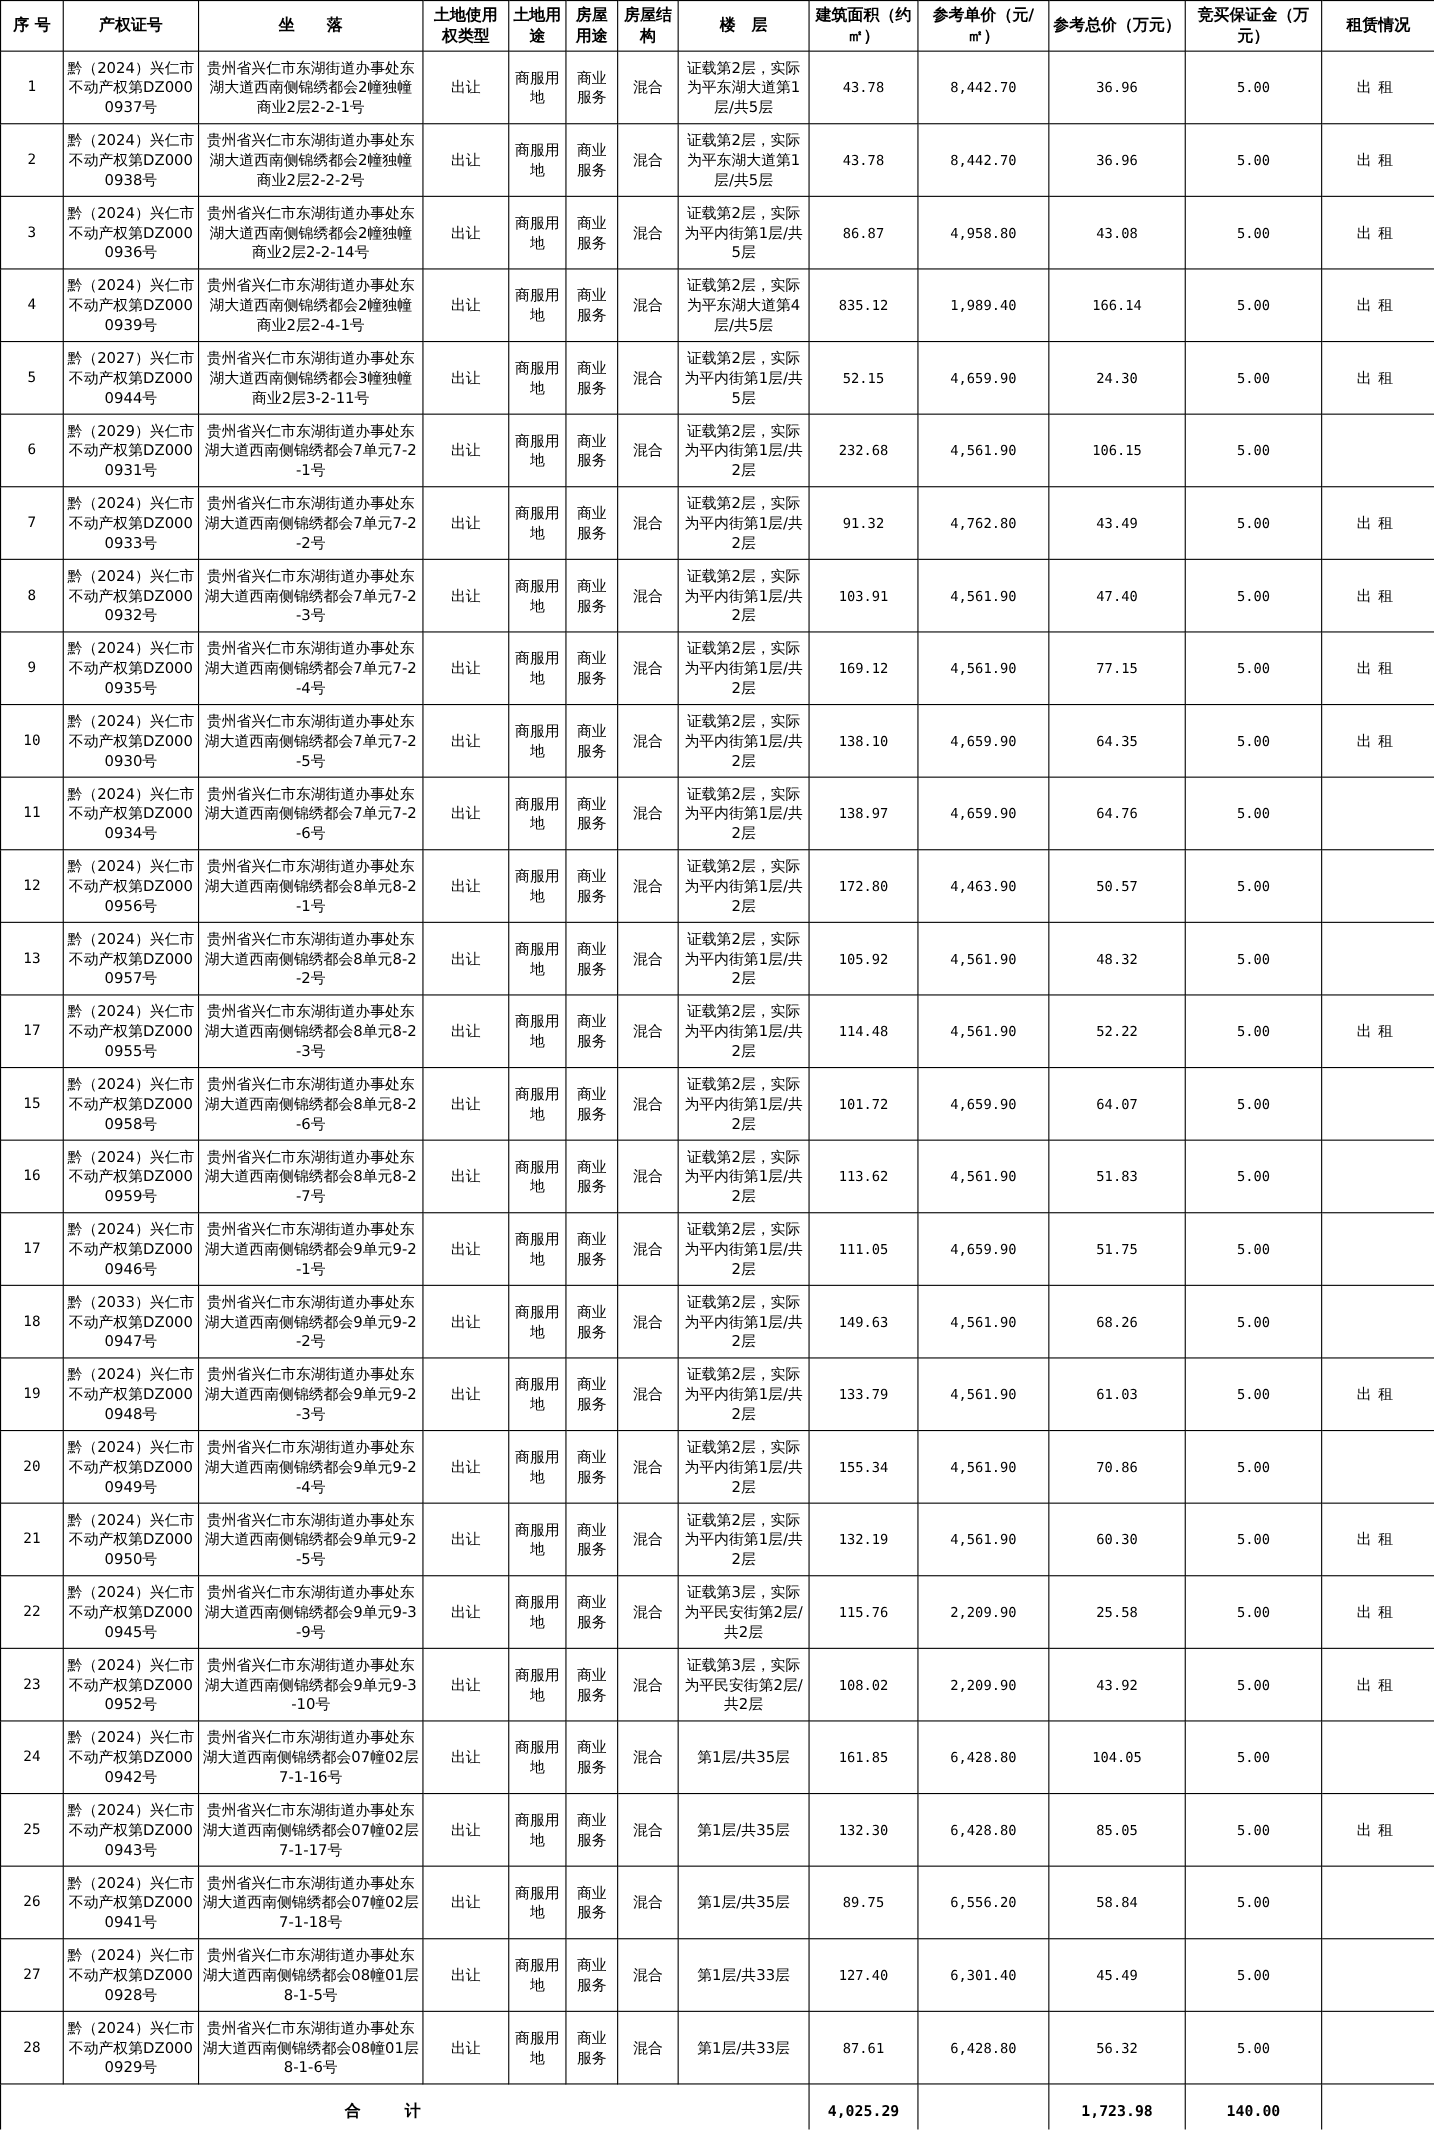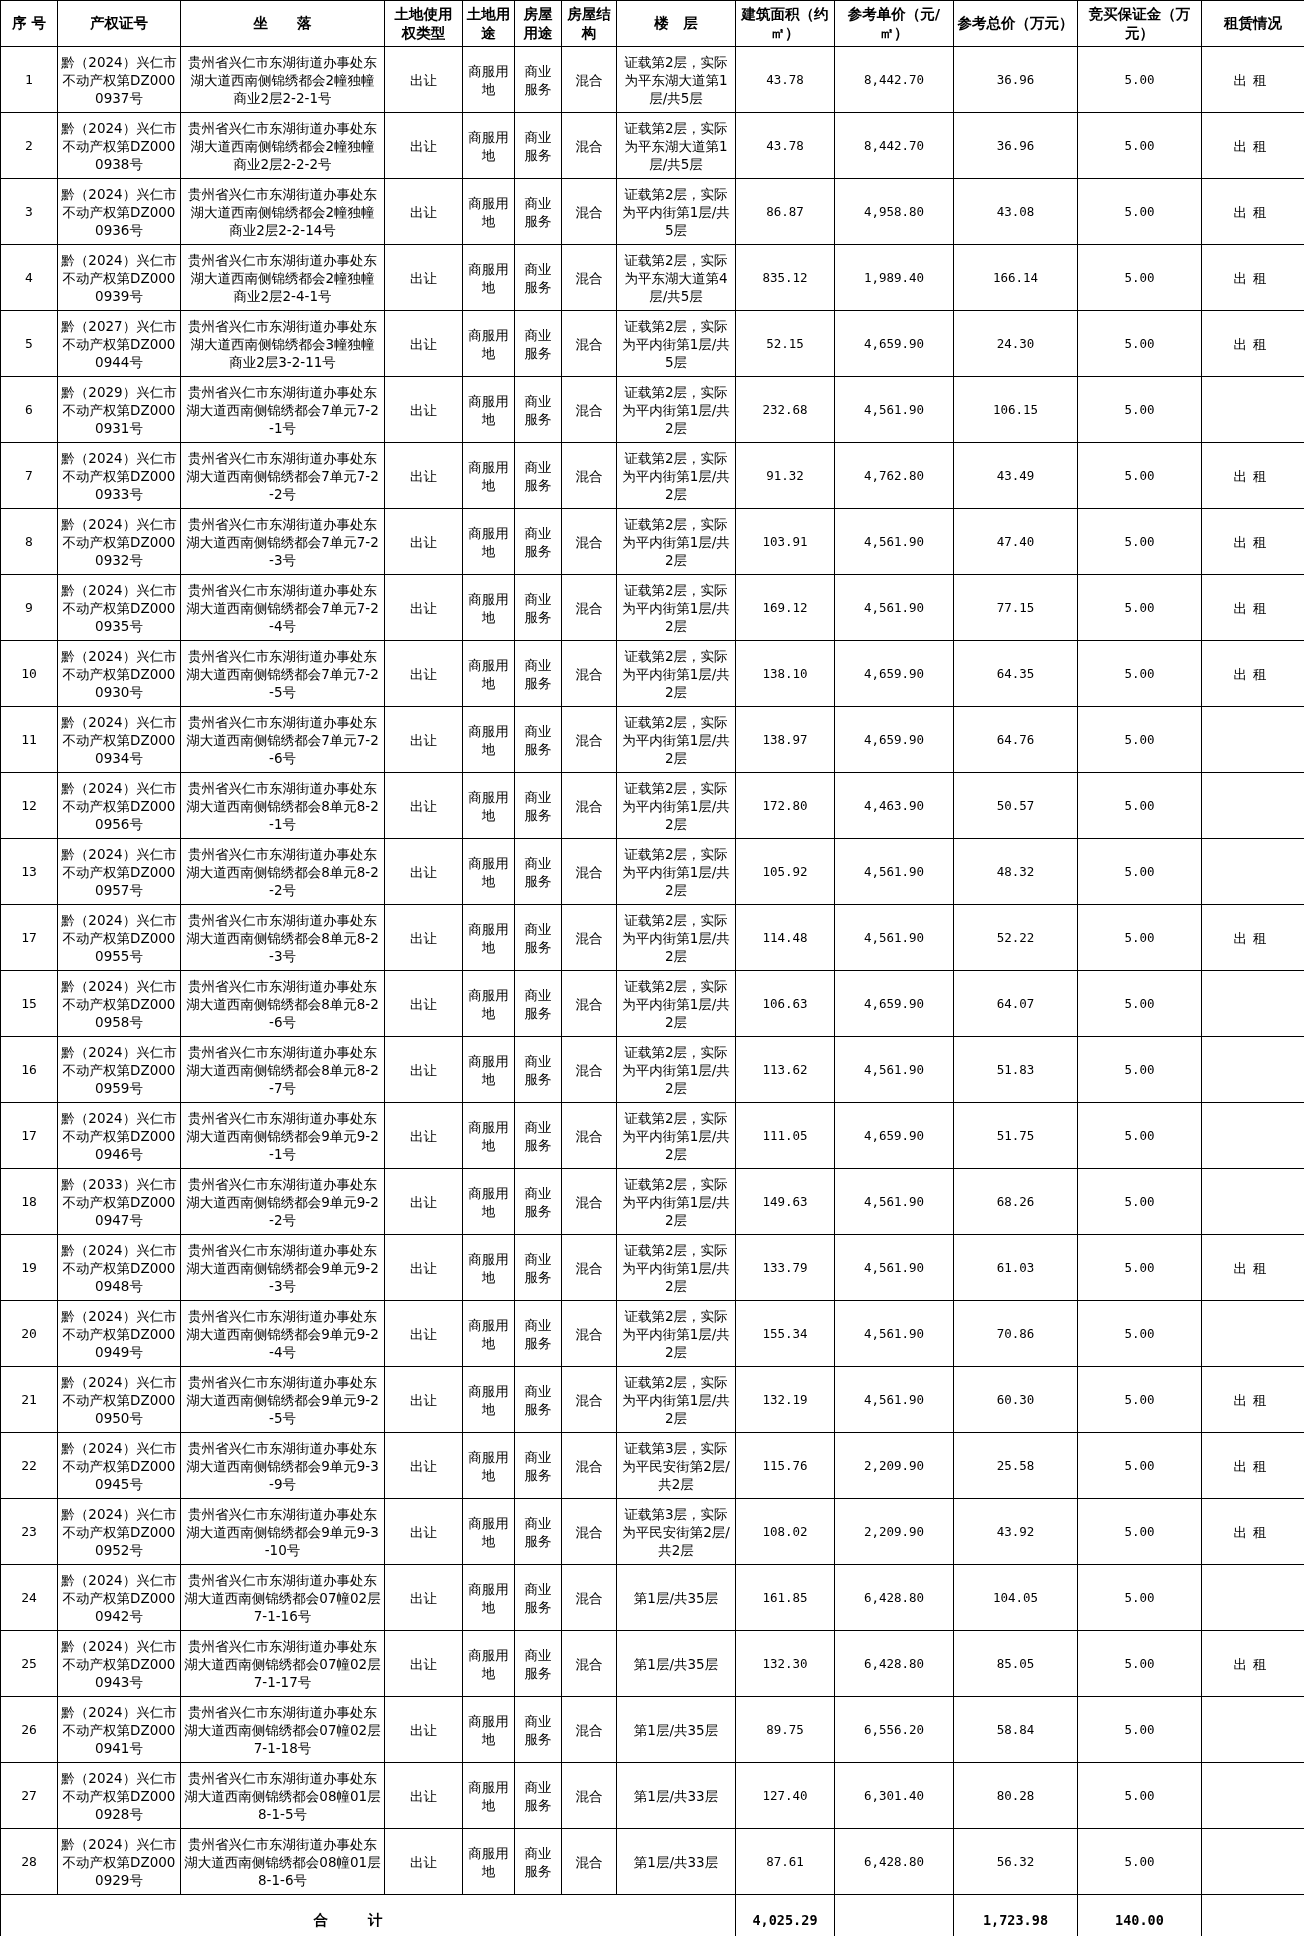--- a/index.html
+++ b/index.html
@@ -283,21 +283,21 @@
       </tr>
       <tr>
         <td class="seq">15</td>
         <td>黔（2024）兴仁市不动产权第DZ0000958号</td>
         <td>贵州省兴仁市东湖街道办事处东湖大道西南侧锦绣都会8单元8-2-6号</td>
         <td>出让</td>
         <td>商服用地</td>
         <td>商业服务</td>
         <td>混合</td>
         <td>证载第2层，实际为平内街第1层/共2层</td>
-        <td class="num">106.63</td>
+        <td class="num">101.72</td>
         <td class="num">4,659.90</td>
         <td class="num">64.07</td>
         <td class="num">5.00</td>
         <td class="rent"></td>
       </tr>
       <tr>
         <td class="seq">16</td>
         <td>黔（2024）兴仁市不动产权第DZ0000959号</td>
         <td>贵州省兴仁市东湖街道办事处东湖大道西南侧锦绣都会8单元8-2-7号</td>
         <td>出让</td>
@@ -465,21 +465,21 @@
         <td class="seq">27</td>
         <td>黔（2024）兴仁市不动产权第DZ0000928号</td>
         <td>贵州省兴仁市东湖街道办事处东湖大道西南侧锦绣都会08幢01层8-1-5号</td>
         <td>出让</td>
         <td>商服用地</td>
         <td>商业服务</td>
         <td>混合</td>
         <td>第1层/共33层</td>
         <td class="num">127.40</td>
         <td class="num">6,301.40</td>
-        <td class="num">80.28</td>
+        <td class="num">45.49</td>
         <td class="num">5.00</td>
         <td class="rent"></td>
       </tr>
       <tr>
         <td class="seq">28</td>
         <td>黔（2024）兴仁市不动产权第DZ0000929号</td>
         <td>贵州省兴仁市东湖街道办事处东湖大道西南侧锦绣都会08幢01层8-1-6号</td>
         <td>出让</td>
         <td>商服用地</td>
         <td>商业服务</td>

